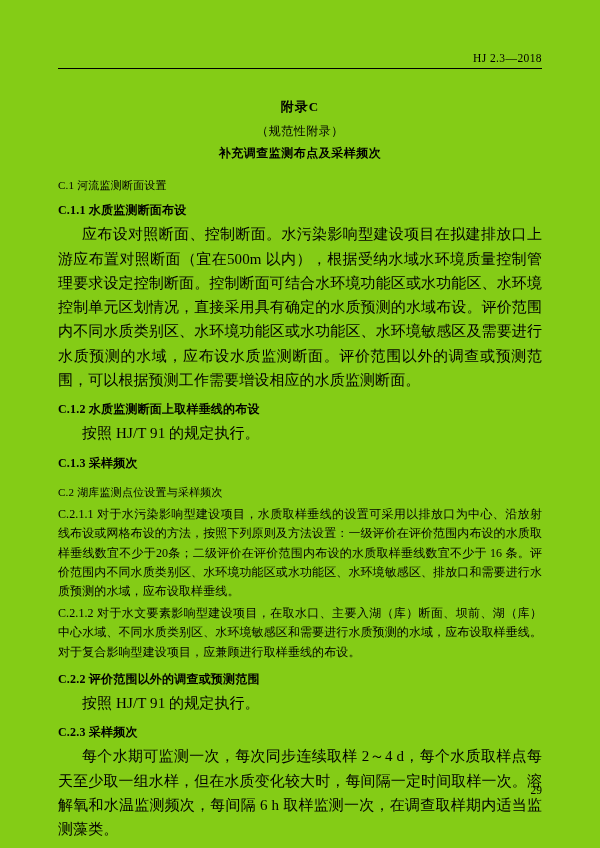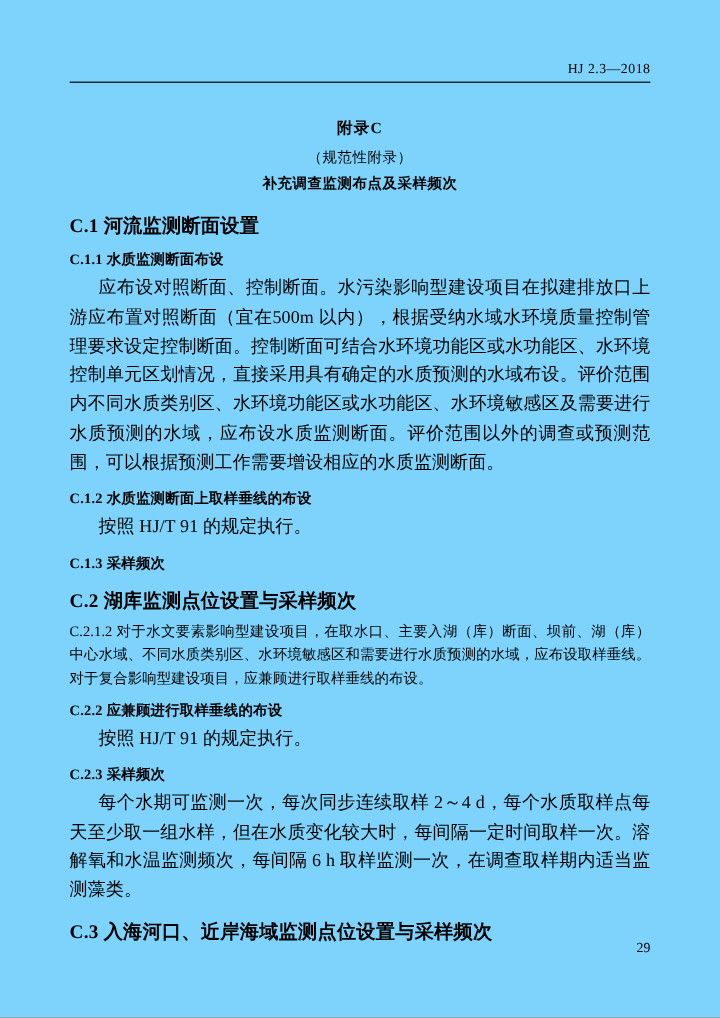--- a/index.html
+++ b/index.html
@@ -3,21 +3,21 @@
 <meta charset="utf-8">
 <style>
   html, body {
     margin: 0;
     padding: 0;
     background: #8a8a8a;
   }
   .page {
     width: 600px;
     height: 848px;
-    background: #7dd3fc;
+    background: #84cc16;
     position: relative;
     margin: 0 auto;
     box-sizing: border-box;
     font-family: "Liberation Serif", "DejaVu Serif", serif;
     color: #000000;
     overflow: hidden;
   }
   .sheet {
     position: absolute;
     left: 58px;
@@ -48,22 +48,22 @@
   .title2 {
     font-size: 12px;
     letter-spacing: 0.5px;
   }
   .title3 {
     font-size: 12px;
     font-weight: bold;
     letter-spacing: 0.5px;
   }
   .h1 {
-    font-size: 16px;
-    font-weight: bold;
+    font-size: 11px;
+    font-weight: normal;
     margin: 13px 0 5px 0;
     letter-spacing: 0.2px;
   }
   .h2 {
     font-size: 12px;
     font-weight: bold;
     margin: 9px 0 3px 0;
     letter-spacing: 0.2px;
   }
   p.body {
@@ -112,23 +112,24 @@
     <div class="h1">C.1 河流监测断面设置</div>
     <div class="h2">C.1.1 水质监测断面布设</div>
     <p class="body">应布设对照断面、控制断面。水污染影响型建设项目在拟建排放口上游应布置对照断面（宜在500m 以内），根据受纳水域水环境质量控制管理要求设定控制断面。控制断面可结合水环境功能区或水功能区、水环境控制单元区划情况，直接采用具有确定的水质预测的水域布设。评价范围内不同水质类别区、水环境功能区或水功能区、水环境敏感区及需要进行水质预测的水域，应布设水质监测断面。评价范围以外的调查或预测范围，可以根据预测工作需要增设相应的水质监测断面。</p>
 
     <div class="h2">C.1.2 水质监测断面上取样垂线的布设</div>
     <p class="body">按照 HJ/T 91 的规定执行。</p>
 
     <div class="h2">C.1.3 采样频次</div>
 
     <div class="h1">C.2 湖库监测点位设置与采样频次</div>
+    <p class="sub">C.2.1.1 对于水污染影响型建设项目，水质取样垂线的设置可采用以排放口为中心、沿放射线布设或网格布设的方法，按照下列原则及方法设置：一级评价在评价范围内布设的水质取样垂线数宜不少于20条；二级评价在评价范围内布设的水质取样垂线数宜不少于 16 条。评价范围内不同水质类别区、水环境功能区或水功能区、水环境敏感区、排放口和需要进行水质预测的水域，应布设取样垂线。</p>
     <p class="sub">C.2.1.2 对于水文要素影响型建设项目，在取水口、主要入湖（库）断面、坝前、湖（库）中心水域、不同水质类别区、水环境敏感区和需要进行水质预测的水域，应布设取样垂线。对于复合影响型建设项目，应兼顾进行取样垂线的布设。</p>
 
-    <div class="h2">C.2.2 应兼顾进行取样垂线的布设</div>
+    <div class="h2">C.2.2 评价范围以外的调查或预测范围</div>
     <p class="body">按照 HJ/T 91 的规定执行。</p>
 
     <div class="h2">C.2.3 采样频次</div>
     <p class="body">每个水期可监测一次，每次同步连续取样 2～4 d，每个水质取样点每天至少取一组水样，但在水质变化较大时，每间隔一定时间取样一次。溶解氧和水温监测频次，每间隔 6 h 取样监测一次，在调查取样期内适当监测藻类。</p>
 
     <div class="h1">C.3 入海河口、近岸海域监测点位设置与采样频次</div>
 
   </div>
 
   <div class="pagenum">29</div>

